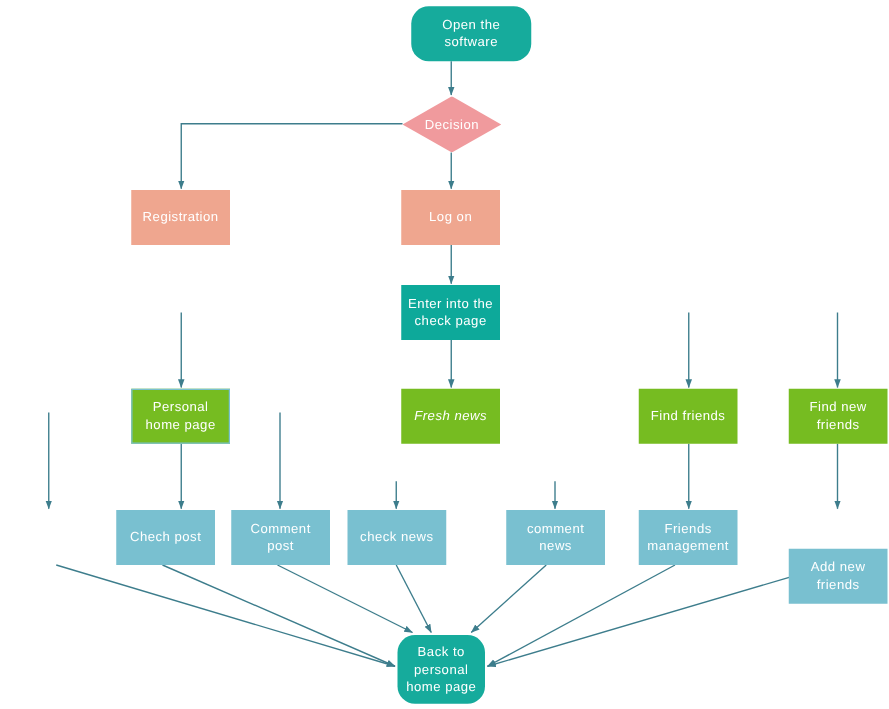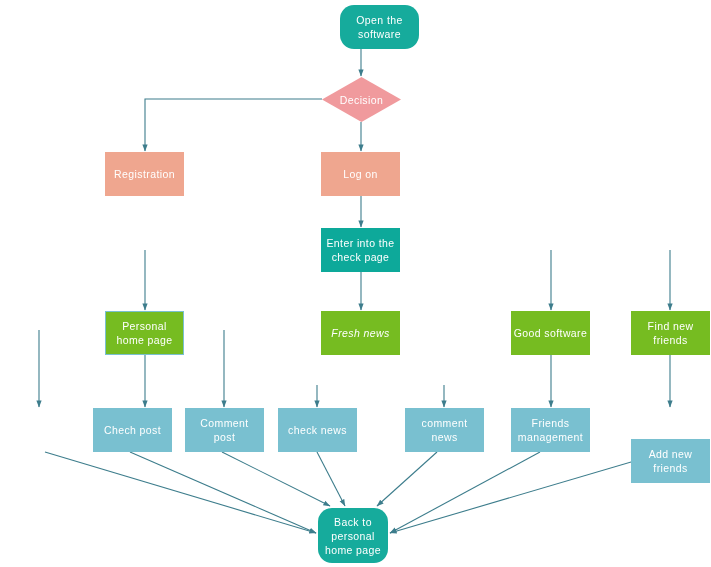--- a/index.html
+++ b/index.html
@@ -118,21 +118,21 @@
       <path d="M45,452 L316,533"></path>
       <path d="M130,452 L316,533"></path>
       <path d="M222,452 L330,506"></path>
       <path d="M317,452 L345,506"></path>
       <path d="M437,452 L377,506"></path>
       <path d="M540,452 L390,533"></path>
       <path d="M665,452 L390,533"></path>
     </g>
   </svg>
 
-  <div class="node terminator" style="left:340px; top:5px; width:79px; height:44px;">
+  <div class="node terminator" style="left:329px; top:5px; width:96px; height:44px;">
     <span class="label">Open the
 software</span>
   </div>
 
   <div class="node decision" style="left:322px; top:77px; width:79px; height:45px;">
     <span class="dia"></span>
     <span class="label">Decision</span>
   </div>
 
   <div class="node process-salmon" style="left:105px; top:152px; width:79px; height:44px;">
@@ -151,21 +151,21 @@
   <div class="node process-green outlined" style="left:105px; top:311px; width:79px; height:44px;">
     <span class="label">Personal
 home page</span>
   </div>
 
   <div class="node process-green" style="left:321px; top:311px; width:79px; height:44px;font-style:italic;">
     <span class="label">Fresh news</span>
   </div>
 
   <div class="node process-green" style="left:511px; top:311px; width:79px; height:44px;">
-    <span class="label">Good software</span>
+    <span class="label">Find friends</span>
   </div>
 
   <div class="node process-green" style="left:631px; top:311px; width:79px; height:44px;">
     <span class="label">Find new
 friends</span>
   </div>
 
 
   <div class="node process-blue" style="left:93px; top:408px; width:79px; height:44px;">
     <span class="label">Chech post</span>

